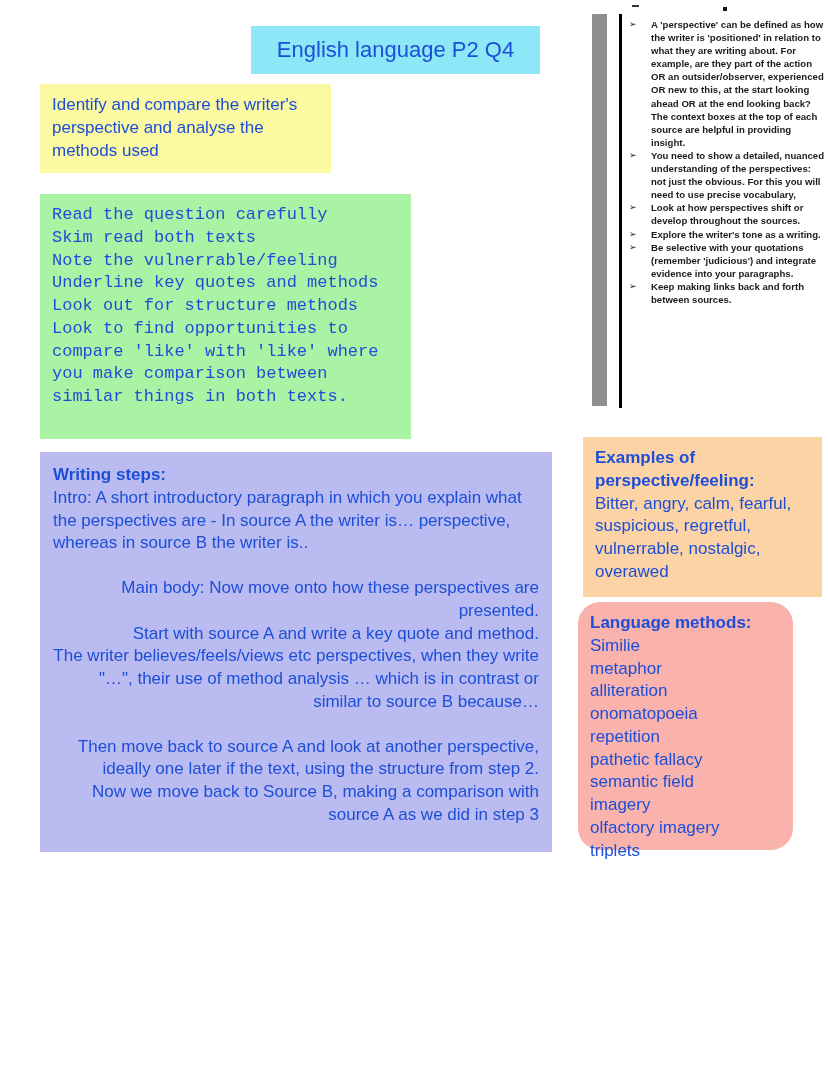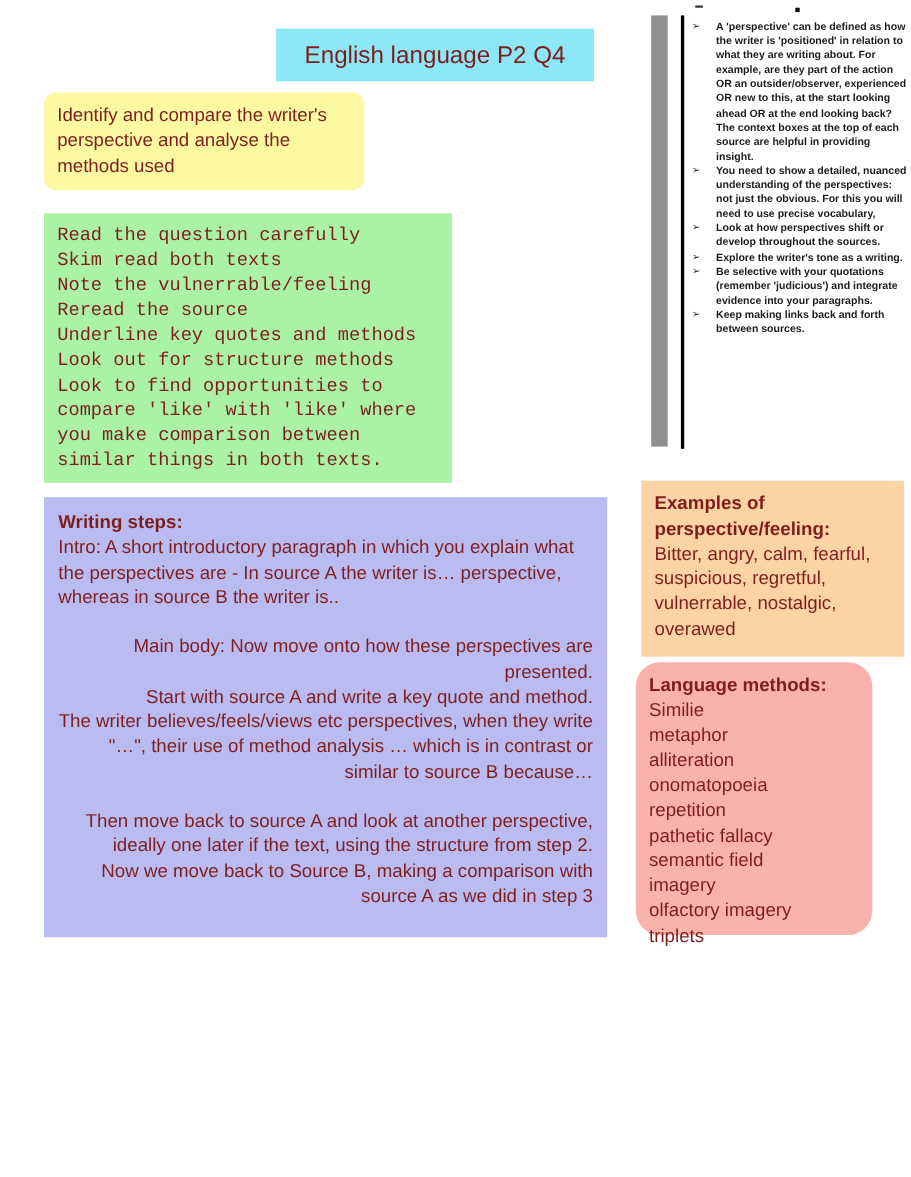--- a/index.html
+++ b/index.html
@@ -9,28 +9,28 @@
     background: #ffffff;
     font-family: "Liberation Sans", "DejaVu Sans", sans-serif;
     color: #111111;
     overflow: hidden;
   }
   .note {
     position: absolute;
     padding: 10px 12px;
     font-size: 17px;
     line-height: 1.34;
-    color: #7f1d1d;
+    color: #1d4ed8;
   }
   .title-box {
     left: 251px; top: 26px; width: 289px; height: 48px;
     display: flex; align-items: center; justify-content: center;
     font-size: 22px; padding: 0;
   }
-  .task-box   { left: 40px;  top: 84px;  width: 291px; height: 89px; border-radius: 11px;  }
+  .task-box   { left: 40px;  top: 84px;  width: 291px; height: 89px;  }
   .steps-box  { left: 40px;  top: 194px; width: 371px; height: 245px; }
   .writing-box{ left: 40px;  top: 452px; width: 512px; height: 400px; padding: 12px 13px; }
   .examples-box{ left: 583px; top: 437px; width: 239px; height: 160px; }
   .methods-box { left: 578px; top: 602px; width: 215px; height: 248px; border-radius: 22px; }
   .note .heading { font-weight: bold; }
   .para { white-space: pre-line; }
   .para + .para { margin-top: 22px; text-align: right; }
   .line { white-space: pre-line; }
 
   
@@ -57,21 +57,20 @@
 </div>
 
 <div class="note task-box" style="background: rgb(251, 249, 162);">
   <div class="line">Identify and compare the writer's perspective and analyse the methods used</div>
 </div>
 
 <div class="note steps-box" style="background: rgb(170, 243, 165); font-family: Liberation Mono, monospace;">
     <div class="line">Read the question carefully</div>
     <div class="line">Skim read both texts</div>
     <div class="line">Note the vulnerrable/feeling</div>
-    <div class="line">Reread the source</div>
     <div class="line">Underline key quotes and methods</div>
     <div class="line">Look out for structure methods</div>
     <div class="line">Look to find opportunities to compare 'like' with 'like' where you make comparison between similar things in both texts.</div>
   </div>
 
 <div class="note writing-box" style="background: rgb(185, 187, 241);">
   <div class="heading">Writing steps:</div>
   <div>
       <div class="para">Intro: A short introductory paragraph in which you explain what the perspectives are - In source A the writer is… perspective, whereas in source B the writer is..</div>
       <div class="para">Main body: Now move onto how these perspectives are presented.

